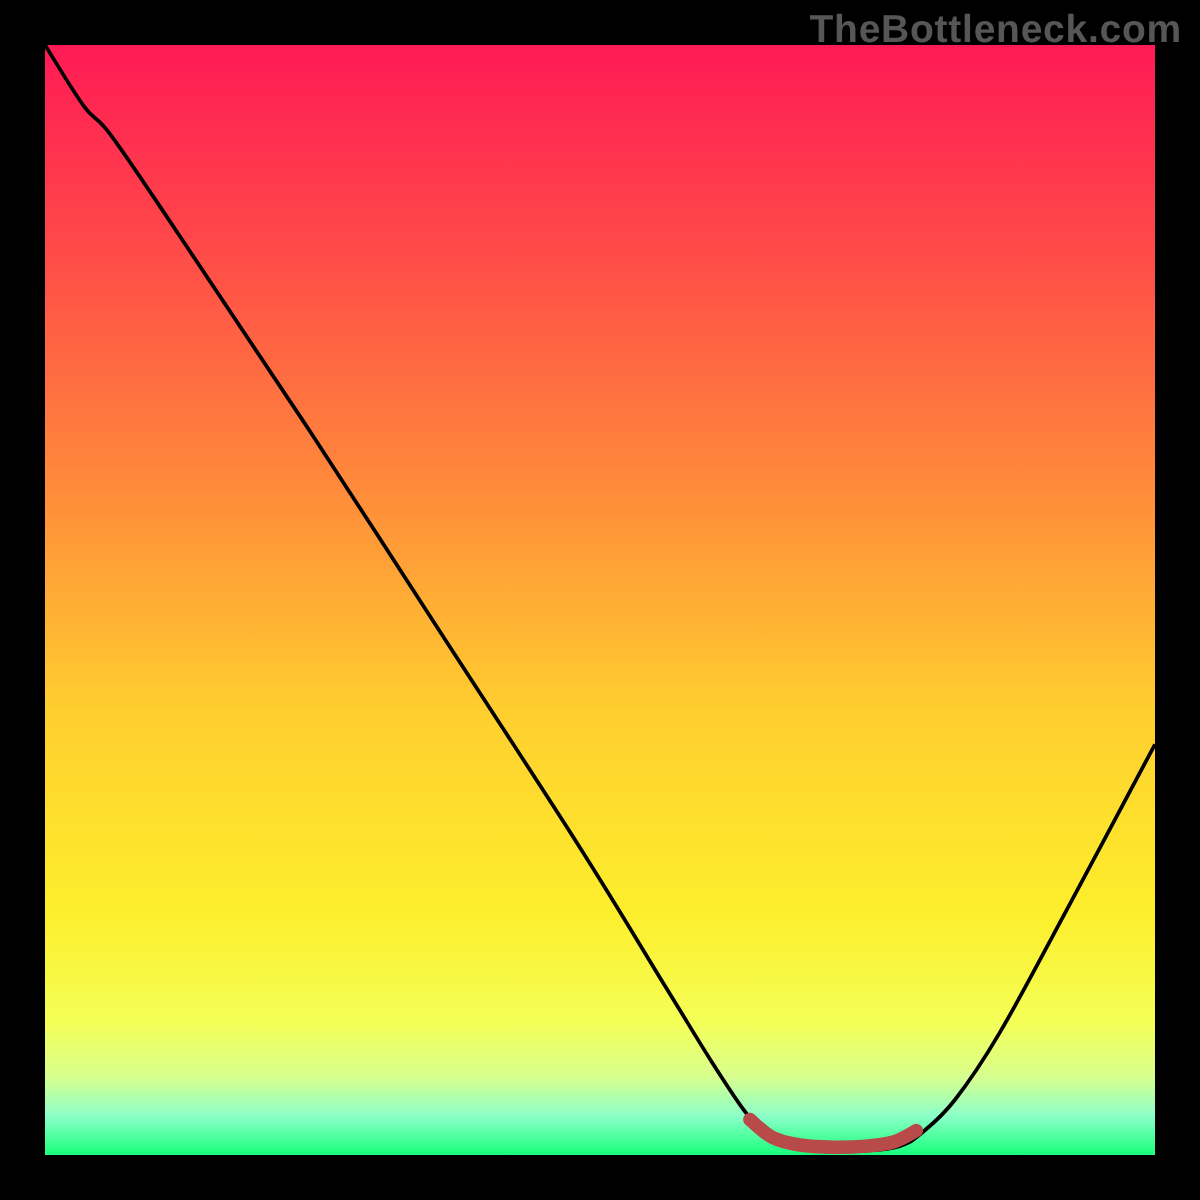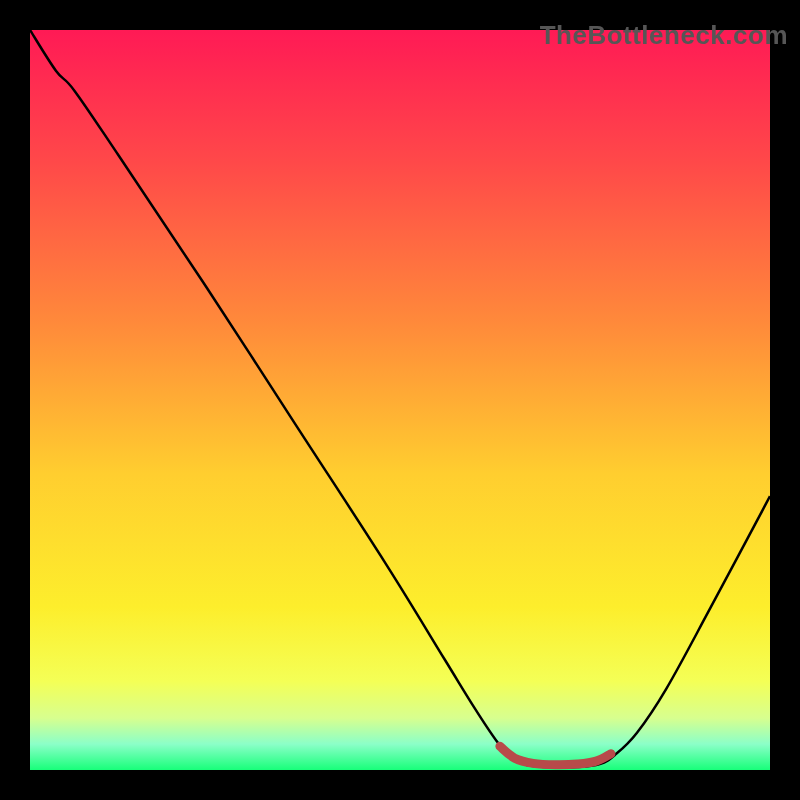--- a/index.html
+++ b/index.html
@@ -13,21 +13,21 @@
   .frame {
     position: absolute;
     left: 30px;
     top: 30px;
     width: 740px;
     height: 740px;
     background: #000000;
   }
   .watermark {
     position: absolute;
-    top: 20px;
+    top: 4px;
     right: 12px;
     font-family: Arial, Helvetica, sans-serif;
     font-size: 26px;
     font-weight: 600;
     color: #565656;
     letter-spacing: 0.5px;
     z-index: 10;
   }
   svg {
     display: block;

